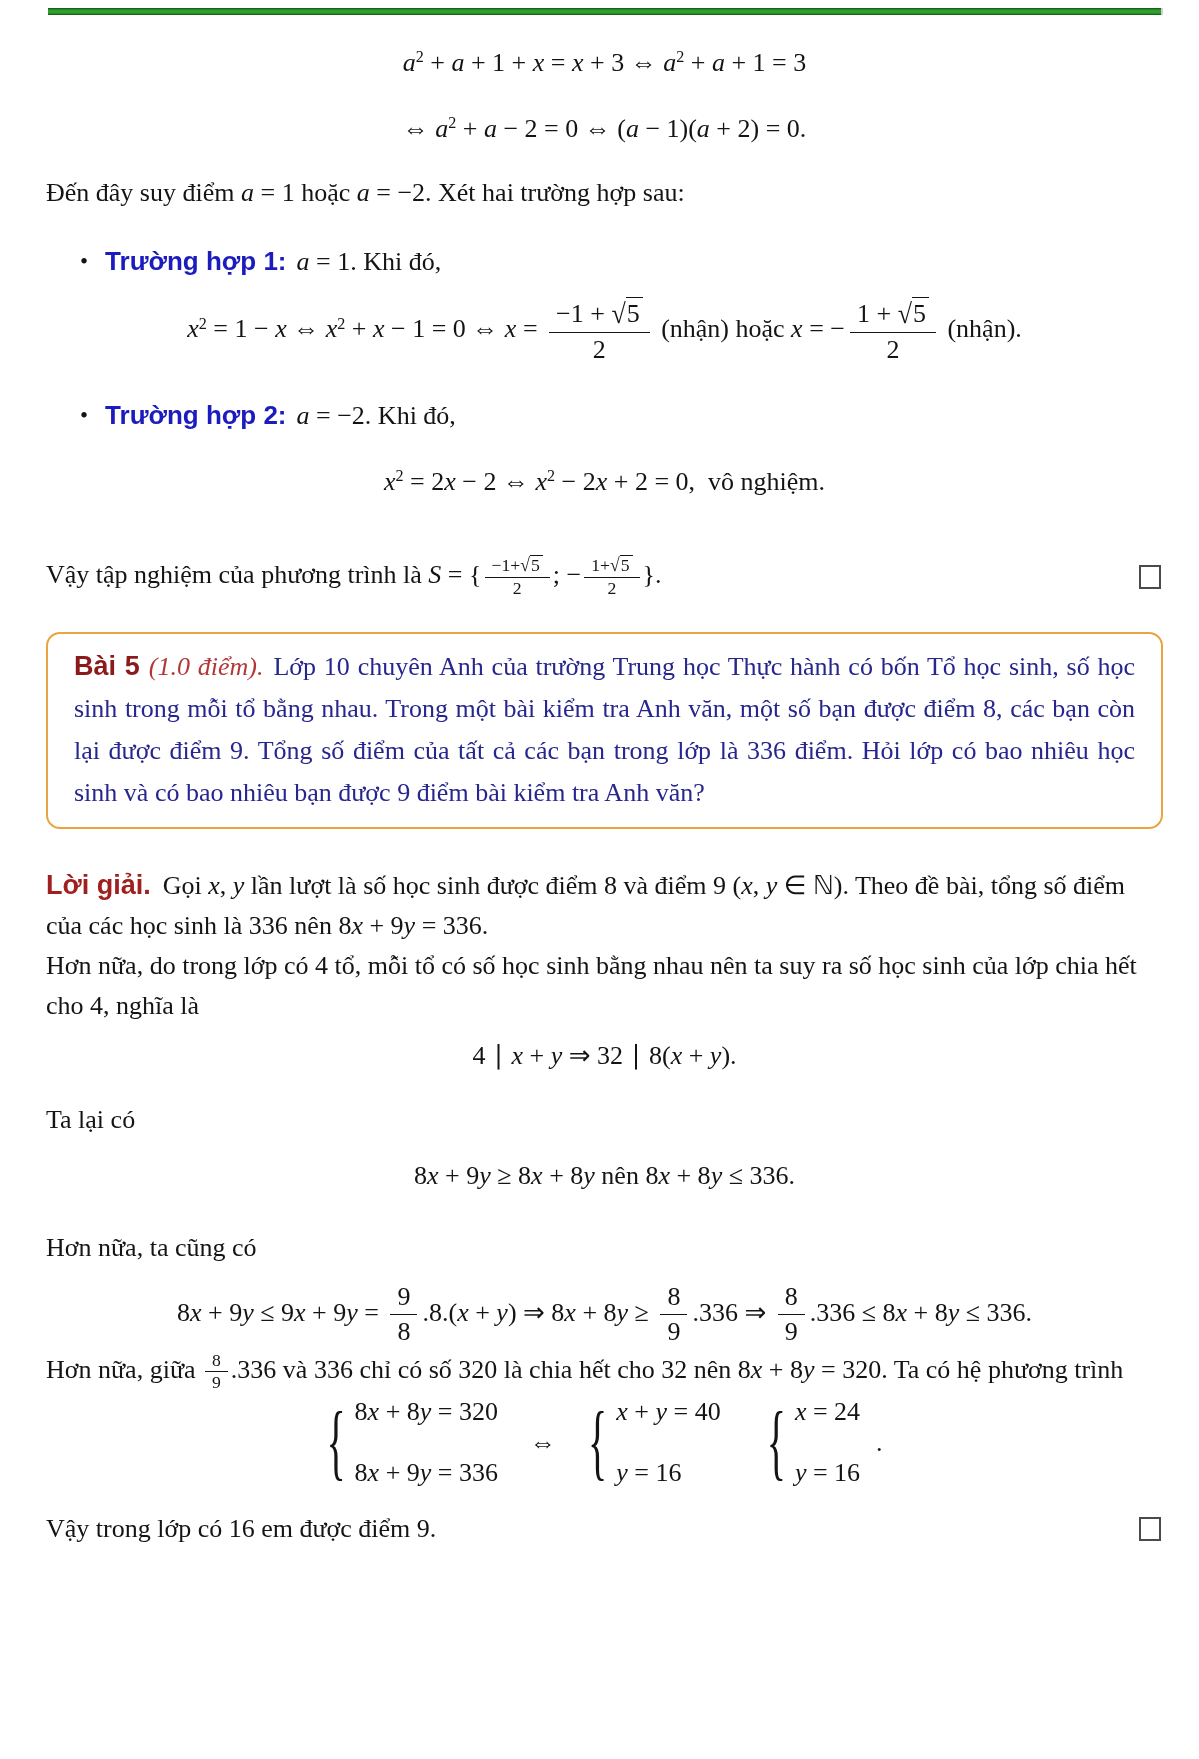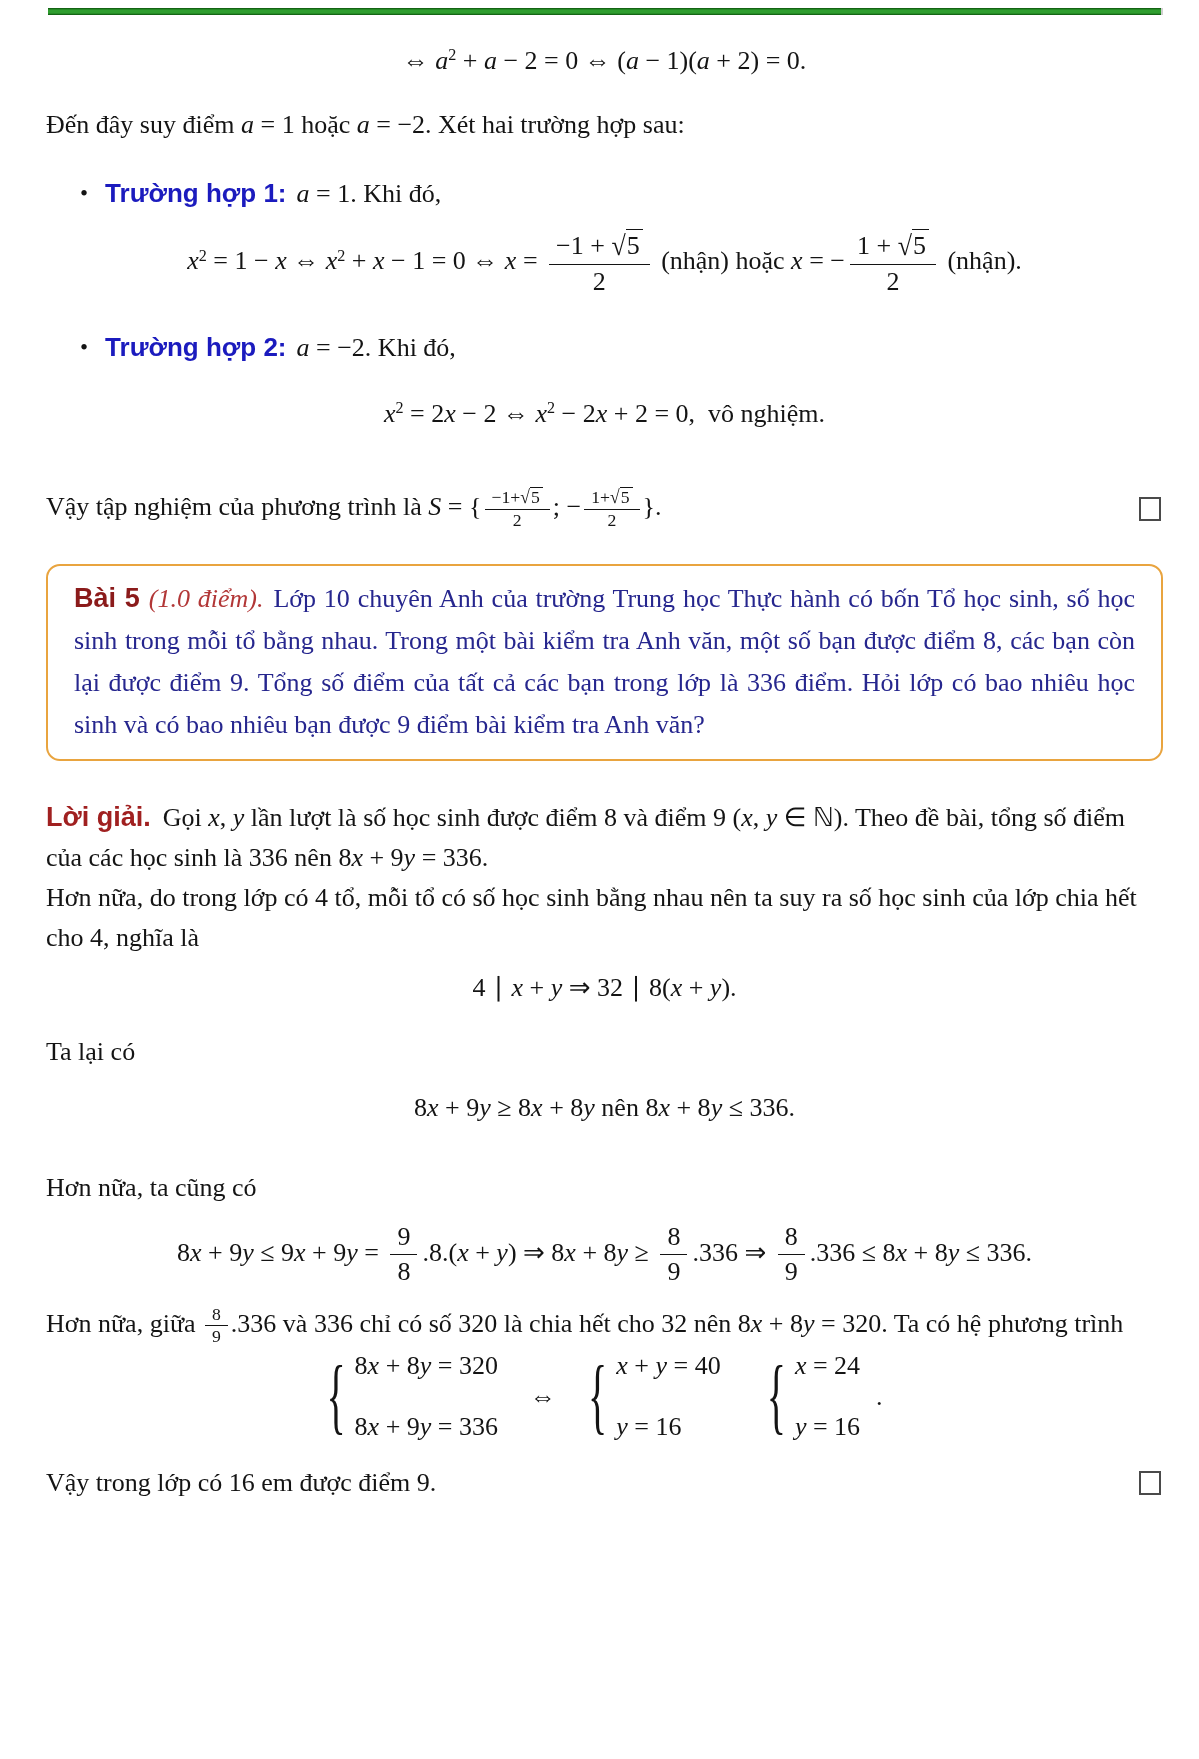--- a/index.html
+++ b/index.html
@@ -64,23 +64,23 @@
   .prob-score{color:#b23737;font-style:italic;margin-right:10px;}
 
   .p-sol{margin-top:36px;}
   .sol-label{
     color:#a02020;font-weight:bold;font-family:"Liberation Sans", sans-serif;
     font-size:27px;margin-right:12px;
   }
   .eq-div{margin-top:10px;}
   .p-ta{margin-top:24px;}
   .eq-ineq1{margin-top:16px;}
-  .p-hon2{margin-top:40px;}
+  .p-hon2{margin-top:32px;}
   .eq-ineq2{margin-top:12px;}
-  .p-hon3{margin-top:14px;font-family:Liberation Serif, serif;}
+  .p-hon3{font-family:Liberation Serif, serif;}
 
   .system{margin-top:4px;display:flex;justify-content:center;align-items:center;}
   .sys-group{display:flex;align-items:center;}
   .brace{
     display:inline-block;font-size:40px;line-height:1;
     transform:scaleY(2.1);margin-right:9px;font-weight:300;
   }
   .sys-eqs{display:flex;flex-direction:column;gap:33px;}
   .sys-eqs > div{line-height:28px;white-space:nowrap;}
   .sys-g1{margin-right:32px;}
@@ -91,20 +91,21 @@
   .p-final{margin-top:22px;position:relative;padding-right:56px;}
 </style>
 </head>
 <body>
 
 <div class="content">
 
   <div class="rule"></div>
 
 
+  <div class="eq eq-sub1"><span class="ti">a</span><sup>2</sup><span class="tt"> + </span><span class="ti">a</span><span class="tt"> + 1 + </span><span class="ti">x</span><span class="tt"> = </span><span class="ti">x</span><span class="tt"> + 3 ⇔ </span><span class="ti">a</span><sup>2</sup><span class="tt"> + </span><span class="ti">a</span><span class="tt"> + 1 = 3</span></div>
 
   <div class="eq eq-sub2"><span class="tt">⇔ </span><span class="ti">a</span><sup>2</sup><span class="tt"> + </span><span class="ti">a</span><span class="tt"> − 2 = 0 ⇔ (</span><span class="ti">a</span><span class="tt"> − 1)(</span><span class="ti">a</span><span class="tt"> + 2) = 0.</span></div>
 
   <p class="p-deduce"><span class="tt">Đến đây suy điểm </span><span class="ti">a</span><span class="tt"> = 1 hoặc </span><span class="ti">a</span><span class="tt"> = −2. Xét hai trường hợp sau:</span></p>
 
   <div class="case"><span class="bullet">•</span><span class="case-label">Trường hợp 1:</span><span><span class="ti">a</span><span class="tt"> = 1. Khi đó,</span></span></div>
 
   <div class="eq eq-case1"><span class="ti">x</span><sup>2</sup><span class="tt"> = 1 − </span><span class="ti">x</span><span class="tt"> ⇔ </span><span class="ti">x</span><sup>2</sup><span class="tt"> + </span><span class="ti">x</span><span class="tt"> − 1 = 0 ⇔ </span><span class="ti">x</span><span class="tt"> = </span><span class="frac">
         <span class="num"><span class="tt">−1 + </span><span class="sqrt"><span class="rad">√</span><span class="rdand"><span class="tt">5</span></span></span></span>
         <span class="den"><span class="tt">2</span></span>

